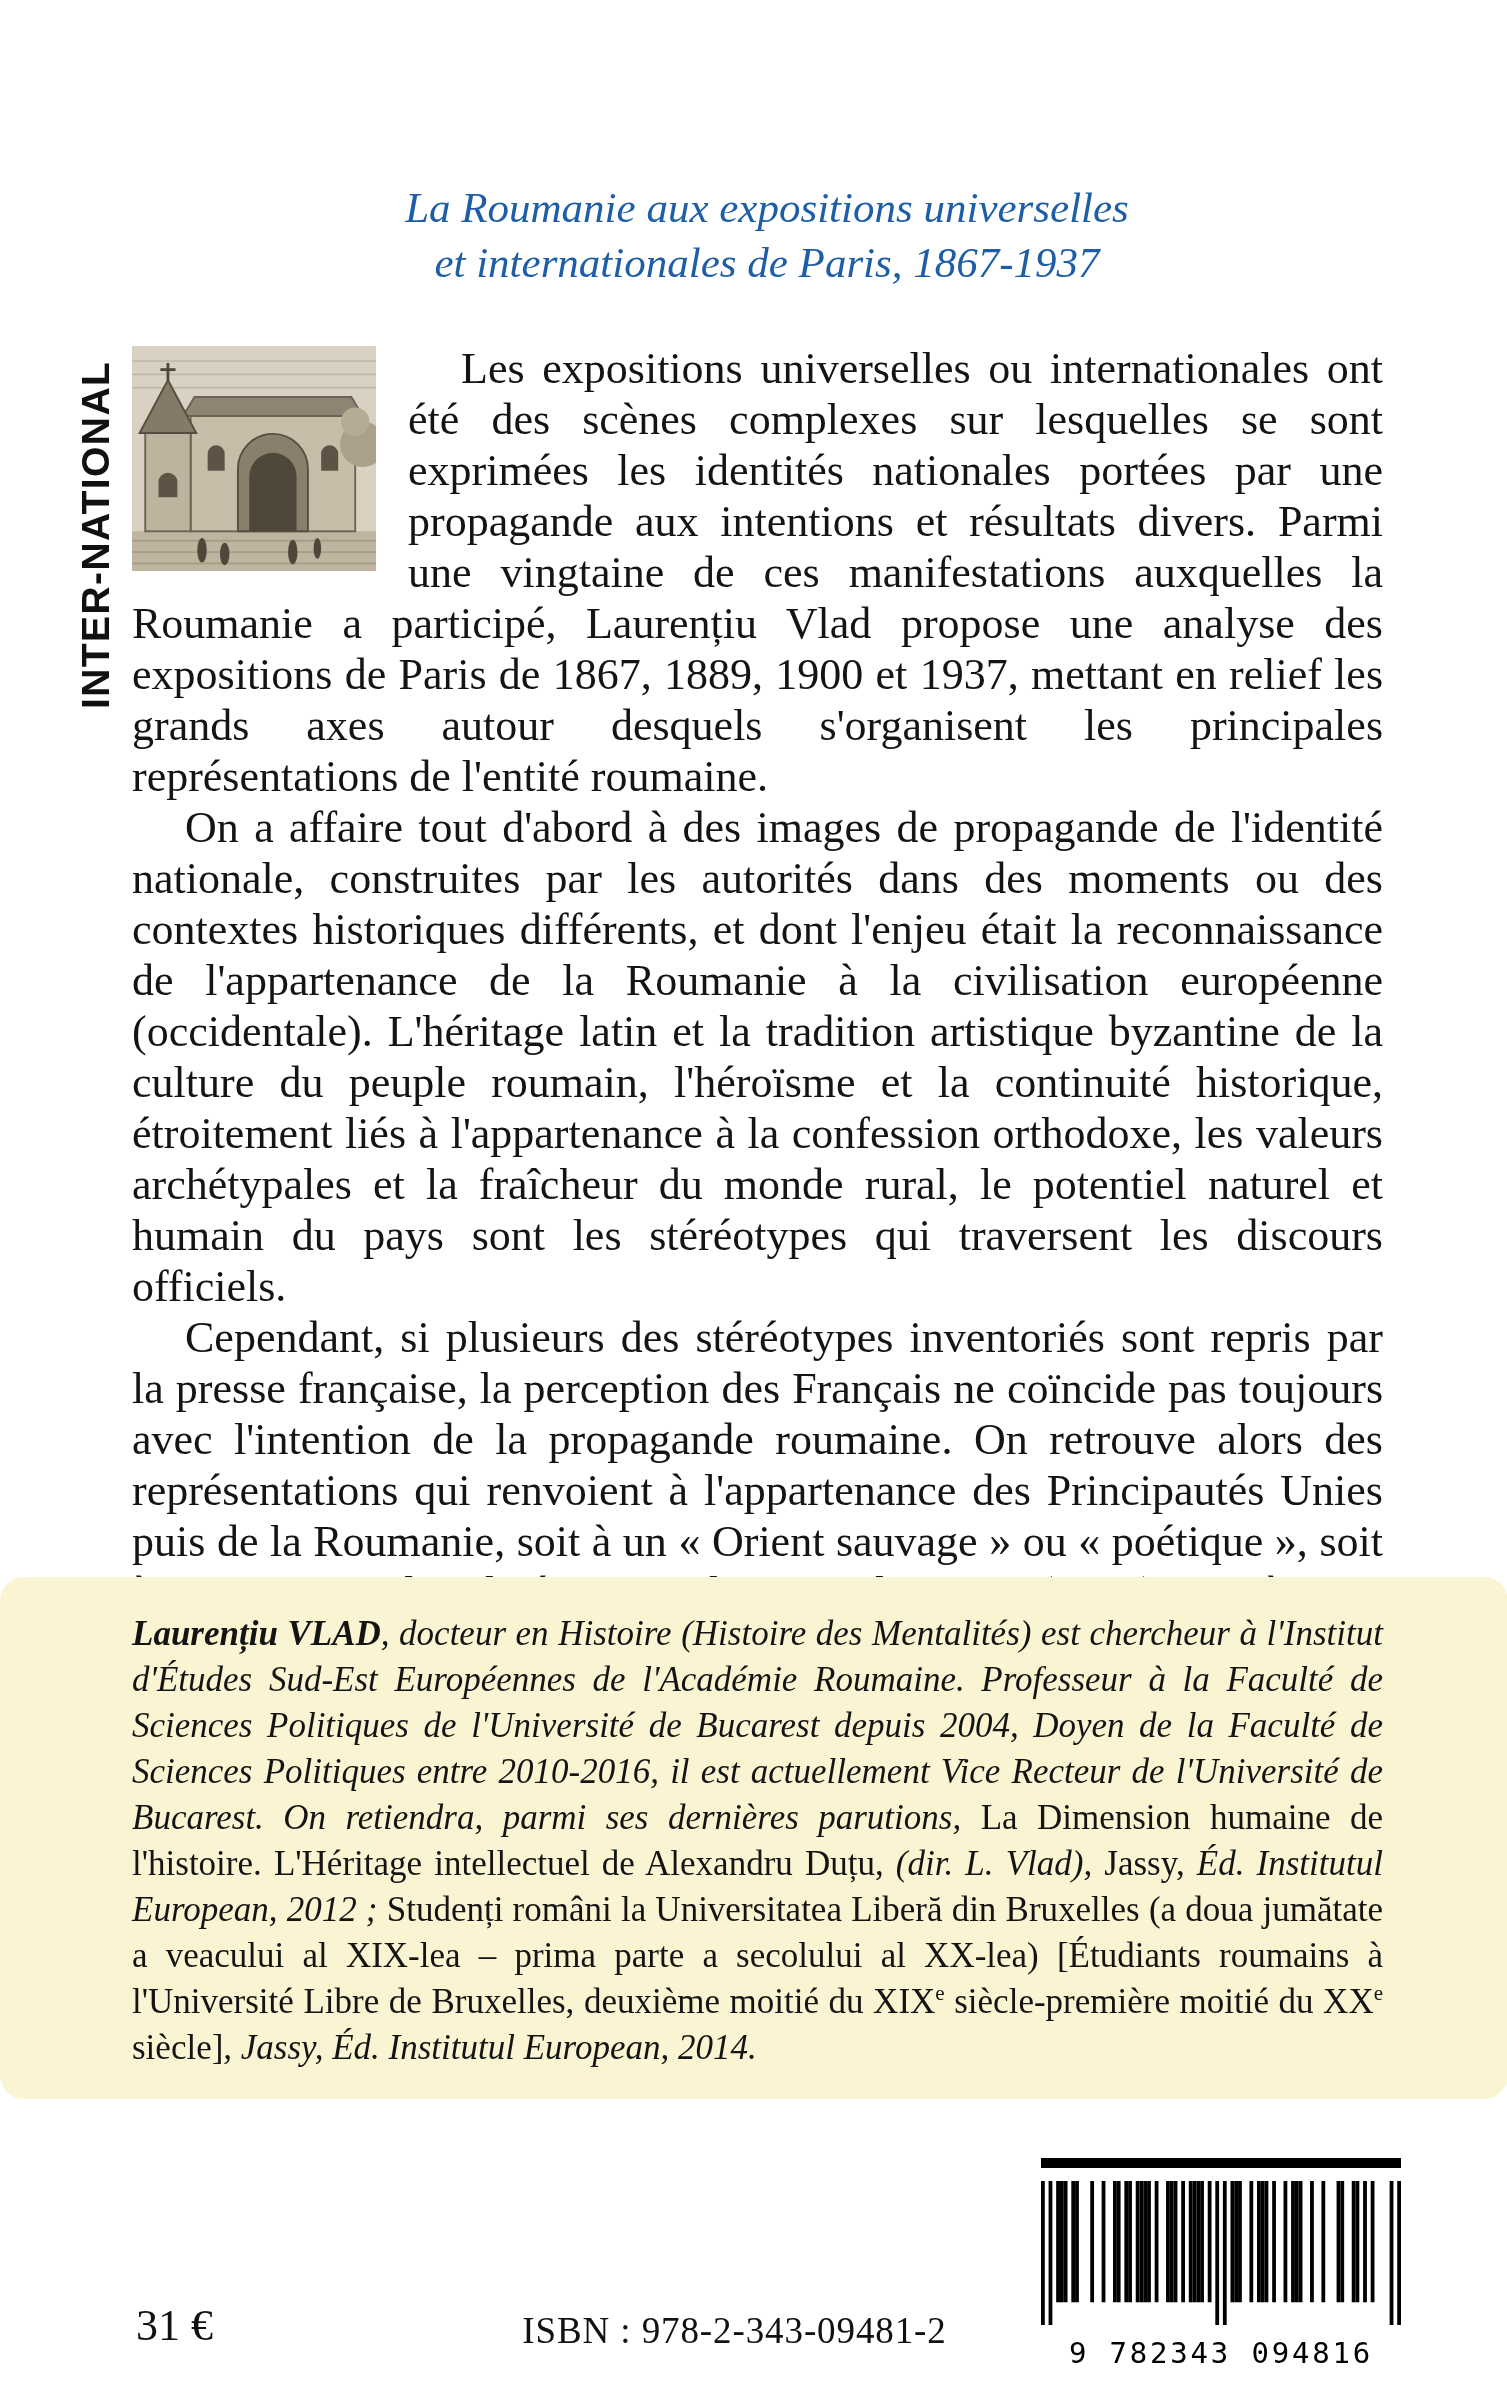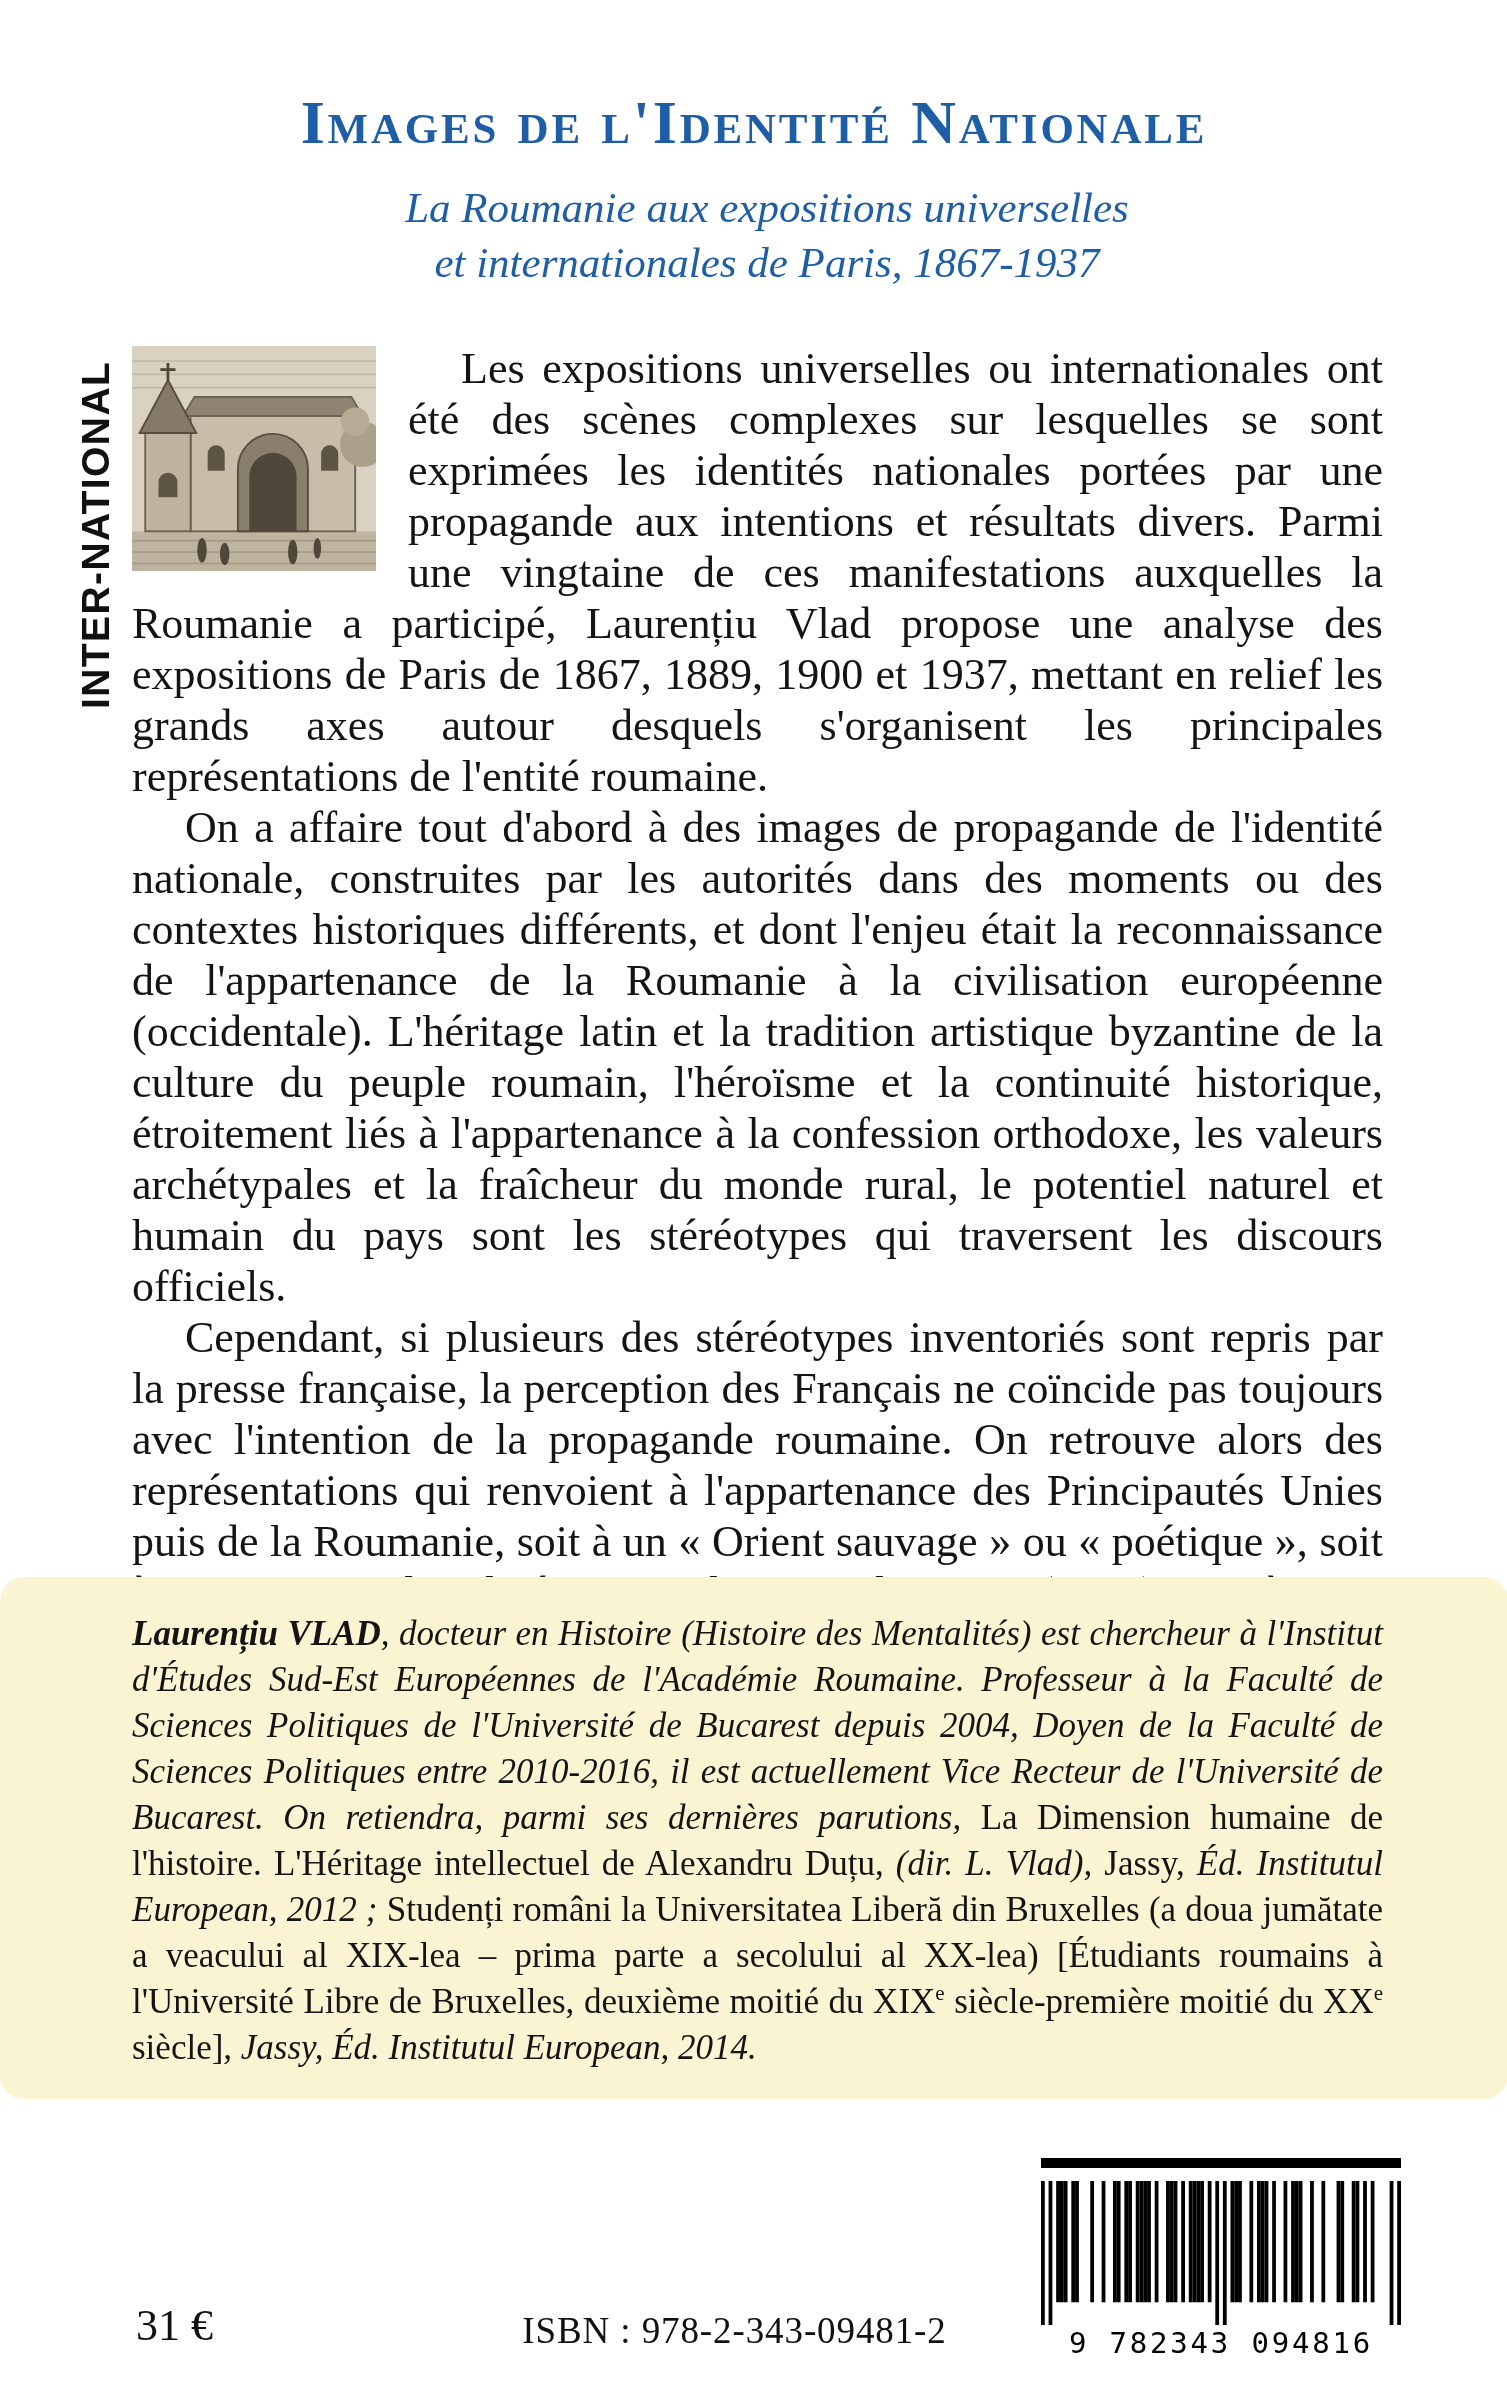--- a/index.html
+++ b/index.html
@@ -45,30 +45,29 @@
   .seg-bold-italic { font-weight:700; font-style:italic; }
   .seg-italic { font-style:italic; }
   .seg-roman { font-style:normal; }
   sup { line-height:0; font-size:0.6em; }
   .price { position:absolute; left:136px; top:2300px; font-size:44px; color:#111; }
   .isbn  { position:absolute; left:91px; width:1287px; top:2309px; text-align:center; font-size:37px; letter-spacing:0.9px; color:#111; }
   .barcode { position:absolute; left:1041px; top:2158px; width:360px; }
   .bc-topbar { width:360px; height:10.4px; background:#000; }
   .bc-bars { display:block; margin-top:12.3px; }
   .bc-digits {
-    margin-top:1px; text-align:center; color:#000;
+    margin-top:11px; text-align:center; color:#000;
     font-family:"DejaVu Sans Mono", monospace; font-size:29px; letter-spacing:2.8px;
   }
 </style>
 </head>
 <body>
 
 <div class="page">
 
-  <h1 class="title">Images de l'Identité Nationale</h1>
 
   <div class="subtitle">
     <div>La Roumanie aux expositions universelles</div>
     <div>et internationales de Paris, 1867-1937</div>
   </div>
 
   <div class="spine">INTER-NATIONAL</div>
 
   <div class="body-block">
     <p class="para">

